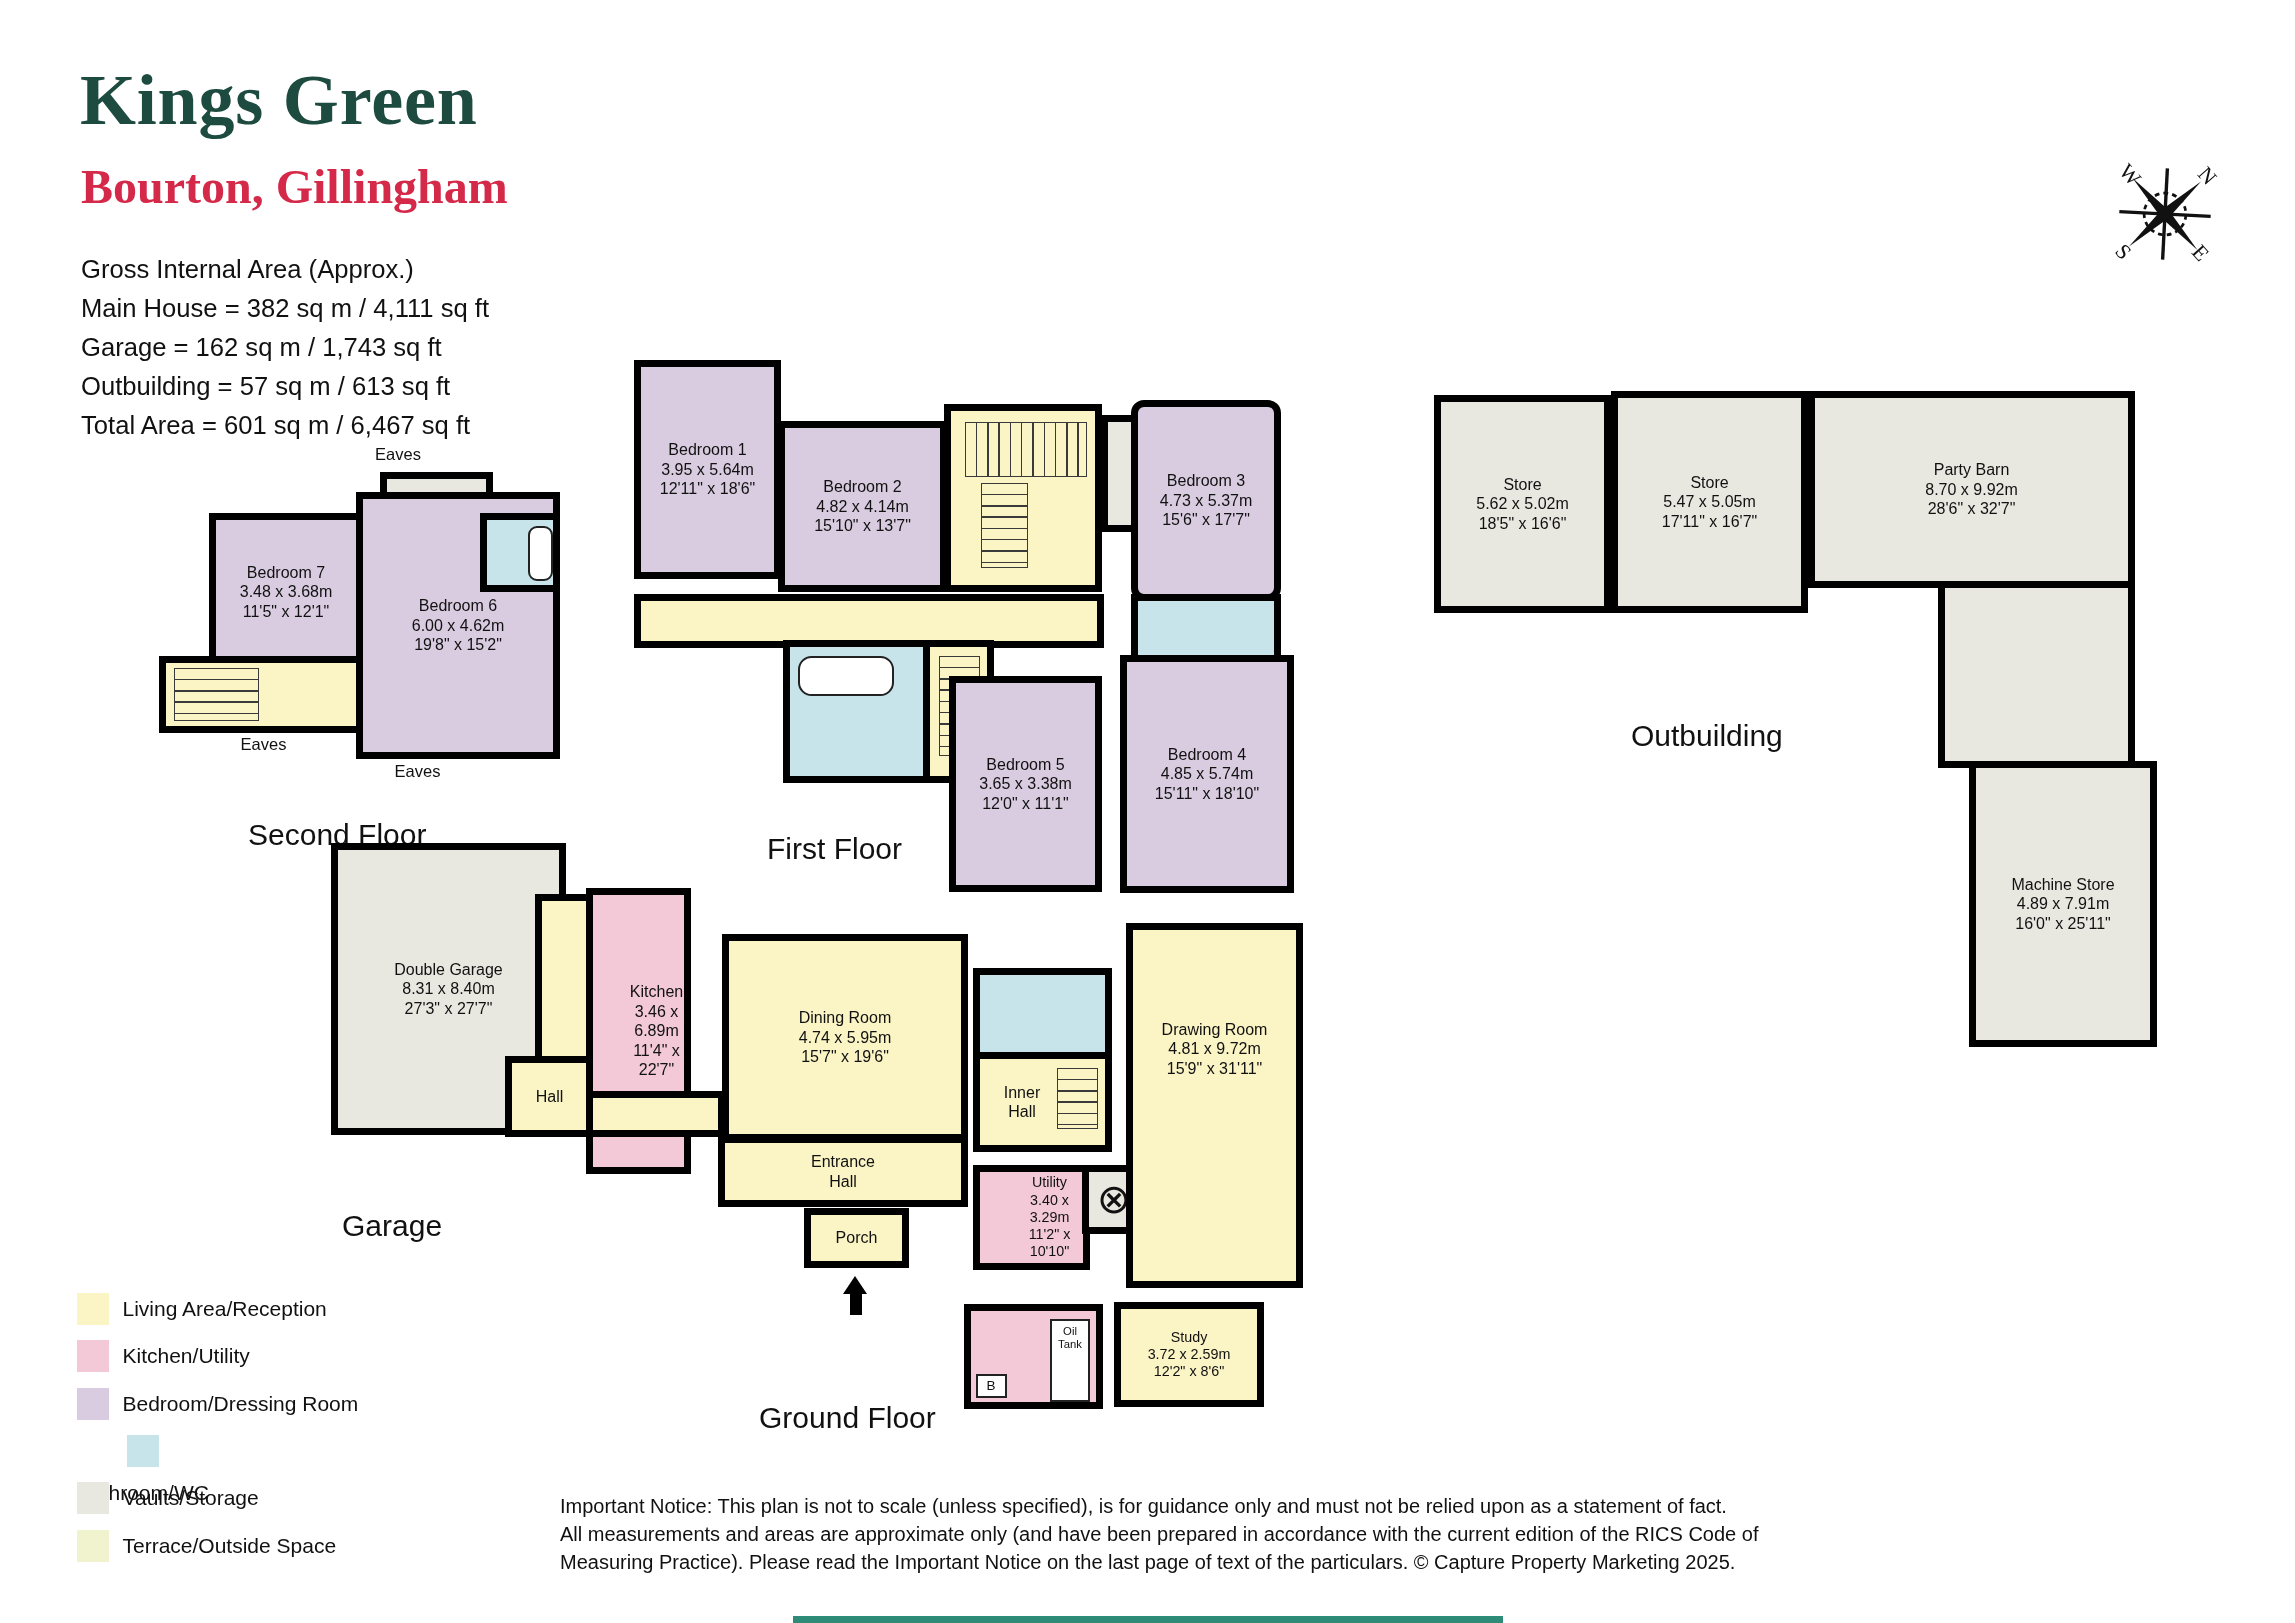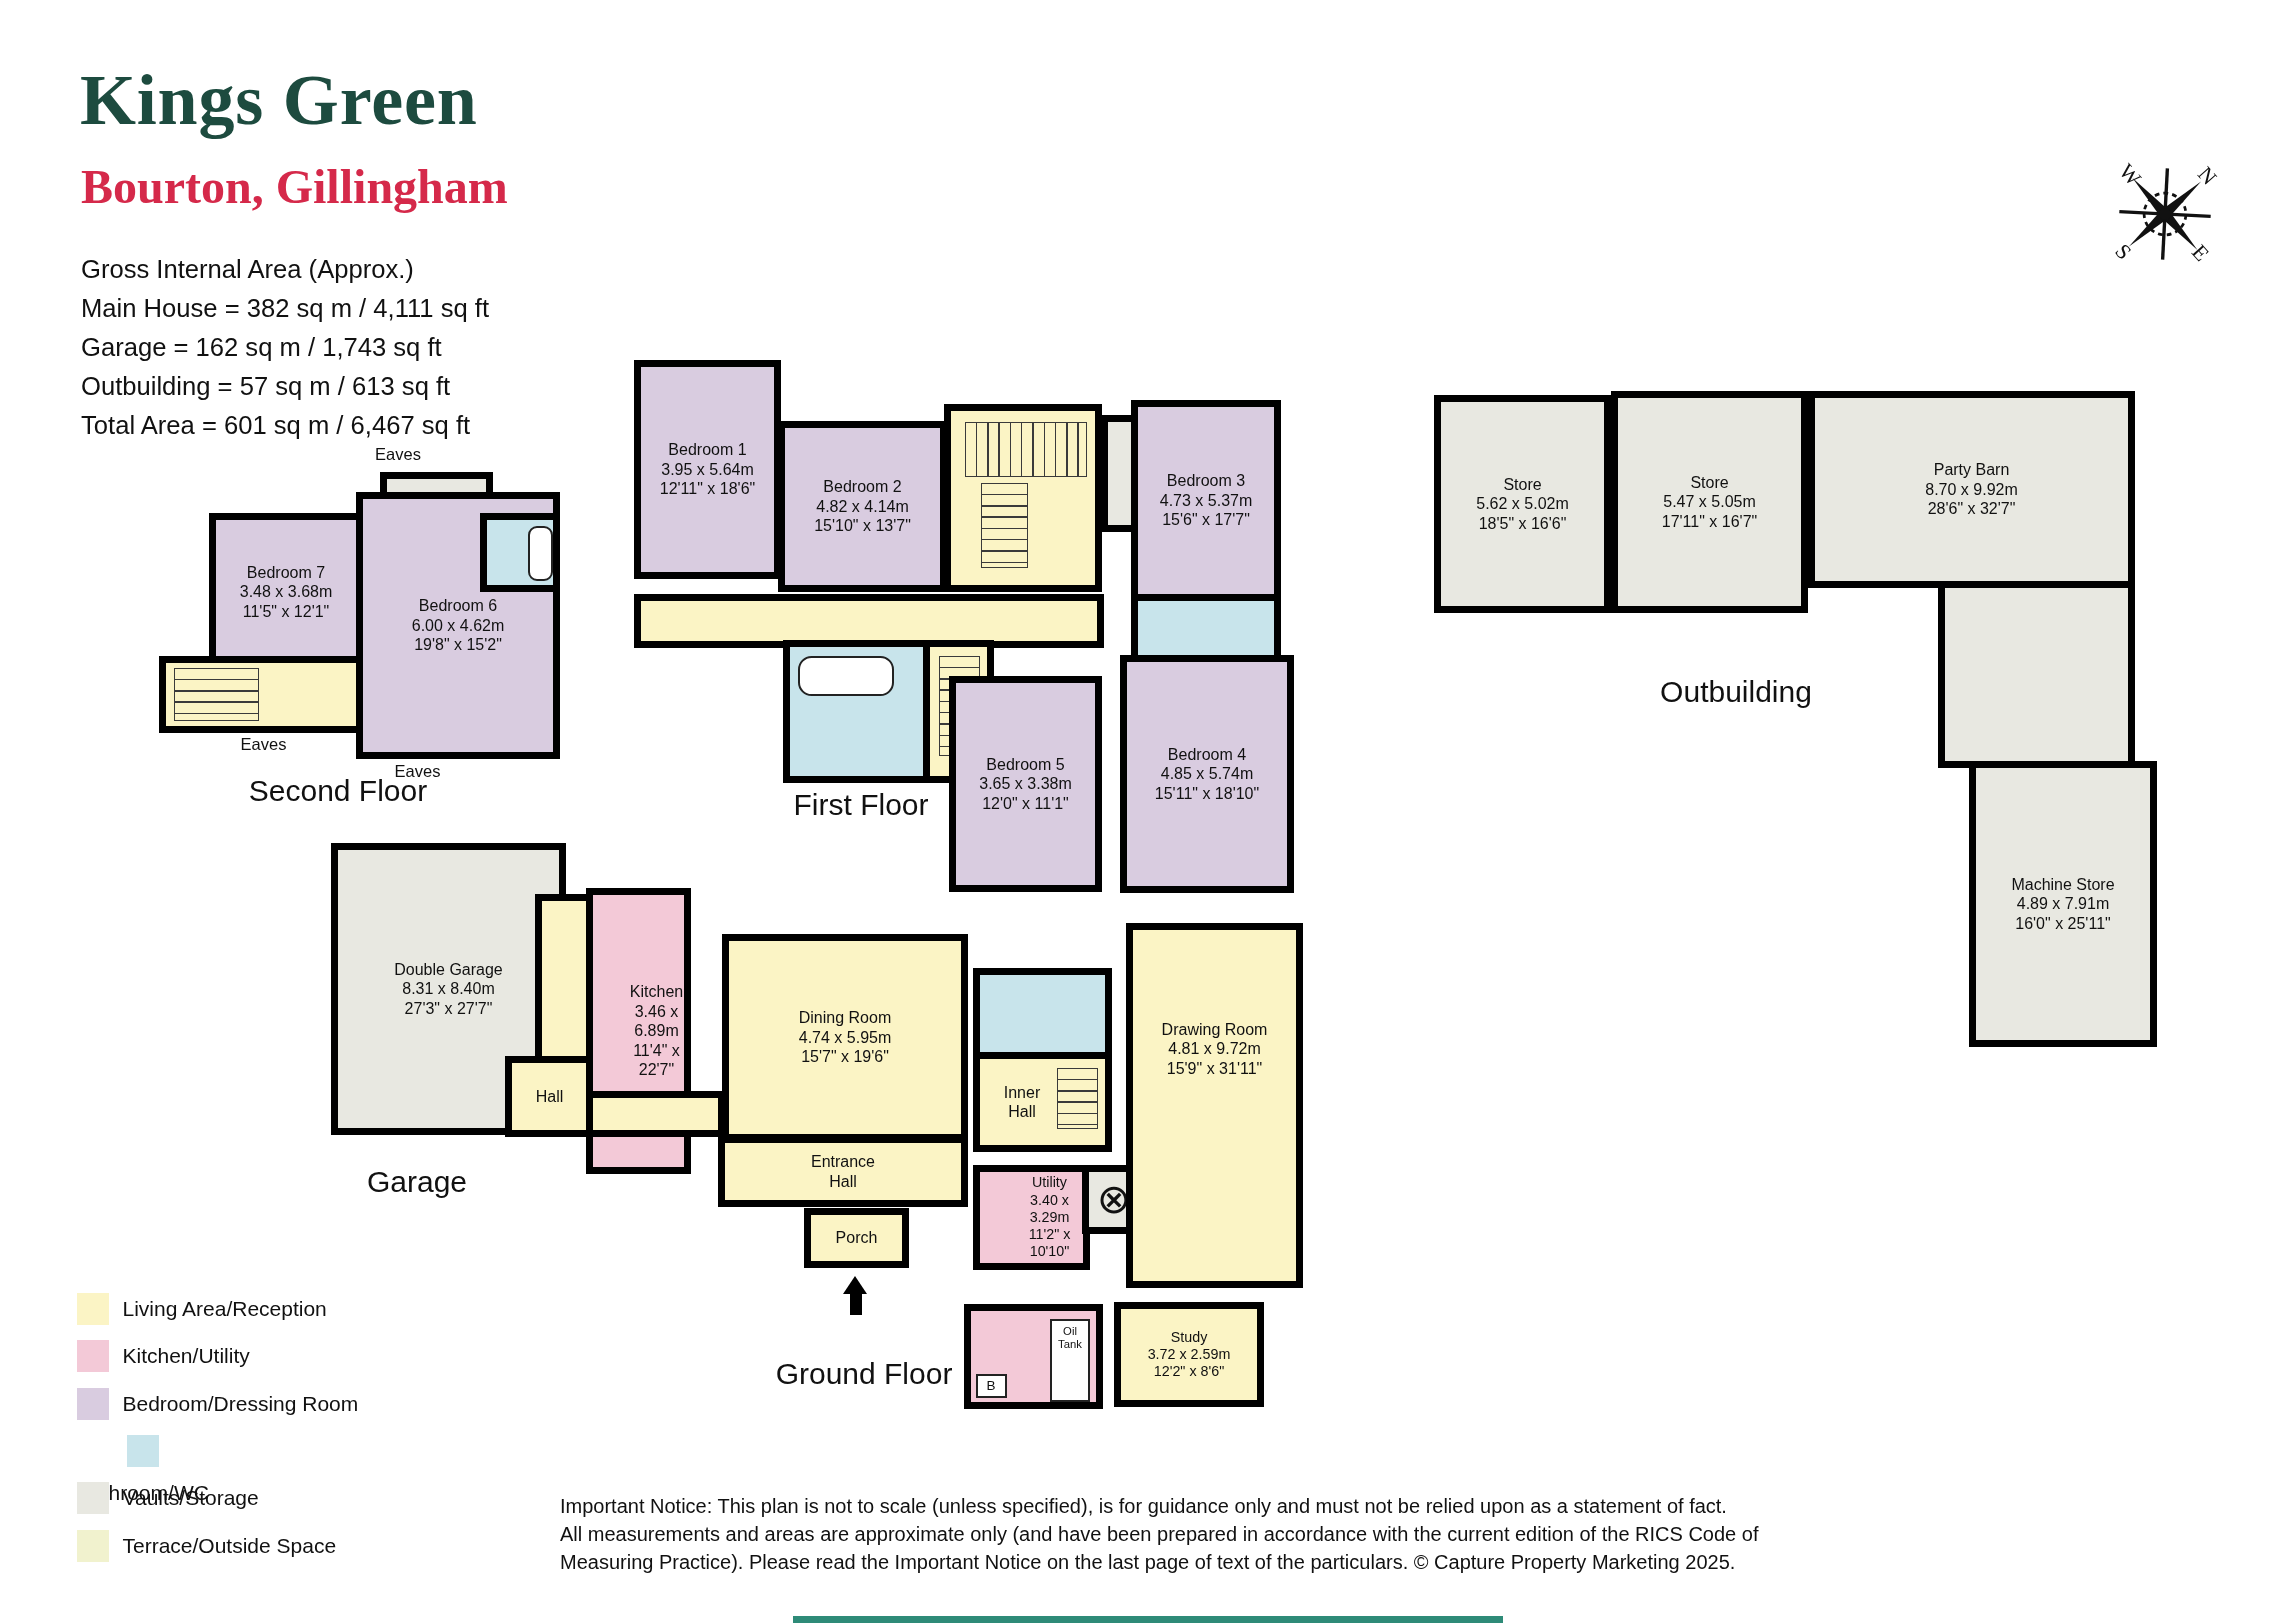--- a/index.html
+++ b/index.html
@@ -18,21 +18,21 @@
   .c-bed{background:#D9CCE0;}
   .c-bath{background:#C8E4EB;}
   .c-store{background:#E8E8E1;}
   .rl{display:flex;flex-direction:column;align-items:center;max-width:96%;}
   .rn,.rd{font-size:16px;line-height:19.5px;}
   .small .rn,.small .rd{font-size:14.3px;line-height:17.3px;}
   .tiny .rn{font-size:11.3px;line-height:12.8px;}
   .wrap2{max-width:54px;}
   .wrap3{max-width:83px;}
   .pad-up{padding-bottom:113px;}
-  .caption{position:absolute;font-size:30px;text-align:center;}
+  .caption{position:absolute;font-size:30px;margin-top:44px;}
   .plan-note{position:absolute;font-size:16.5px;text-align:center;}
   .stairs{position:absolute;background:repeating-linear-gradient(to bottom,rgba(0,0,0,0) 0 9.8px,#3a3a3a 9.8px 11.3px);border:1.5px solid #3a3a3a;}
   .stairs-h{position:absolute;background:repeating-linear-gradient(to right,rgba(0,0,0,0) 0 9.8px,#3a3a3a 9.8px 11.3px);border:1.5px solid #3a3a3a;}
   .tub{position:absolute;background:#fff;border:2.3px solid #222;border-radius:13.5px;}
   .whitebox{position:absolute;background:#fff;border:2.3px solid #222;display:flex;align-items:flex-start;justify-content:center;text-align:center;}
   .boiler-glyph{font-size:41px;line-height:41px;}
   .arrow-head{position:absolute;width:0;height:0;border-left:12.8px solid transparent;border-right:12.8px solid transparent;border-bottom:18px solid #000;}
   .arrow-stem{position:absolute;background:#000;}
 
   
@@ -122,21 +122,21 @@
     <div class="stairs" style="left:30px;top:72px;width:45px;height:83px;"></div>
   </div>
   <div class="room c-living" style="left:634px;top:594px;width:470px;height:54px;"></div>
   <div class="room c-bath" style="left:783px;top:640px;width:147px;height:143px;">
     <div class="tub" style="left:7.5px;top:9px;width:92px;height:36px;"></div>
   </div>
   <div class="room c-living" style="left:923px;top:640px;width:71px;height:143px;">
     <div class="stairs" style="left:9px;top:9px;width:39px;height:98px;"></div>
   </div>
   <div class="room c-store" style="left:1101px;top:415px;width:39px;height:117px;"></div>
-  <div class="room c-bed" style="left:1131px;top:400px;width:150px;height:201px;">
+  <div class="room c-bed" style="left:1131px;top:400px;width:150px;height:201px;border-radius:13px;">
     <div class="rl">
       <span class="rn">Bedroom 3</span>
       <span class="rd">4.73 x 5.37m</span>
       <span class="rd">15'6" x 17'7"</span>
     </div>
   </div>
   <div class="room c-bath" style="left:1131px;top:594px;width:150px;height:69px;"></div>
   <div class="room c-bed" style="left:1120px;top:655px;width:174px;height:238px;">
     <div class="rl">
       <span class="rn">Bedroom 4</span>

